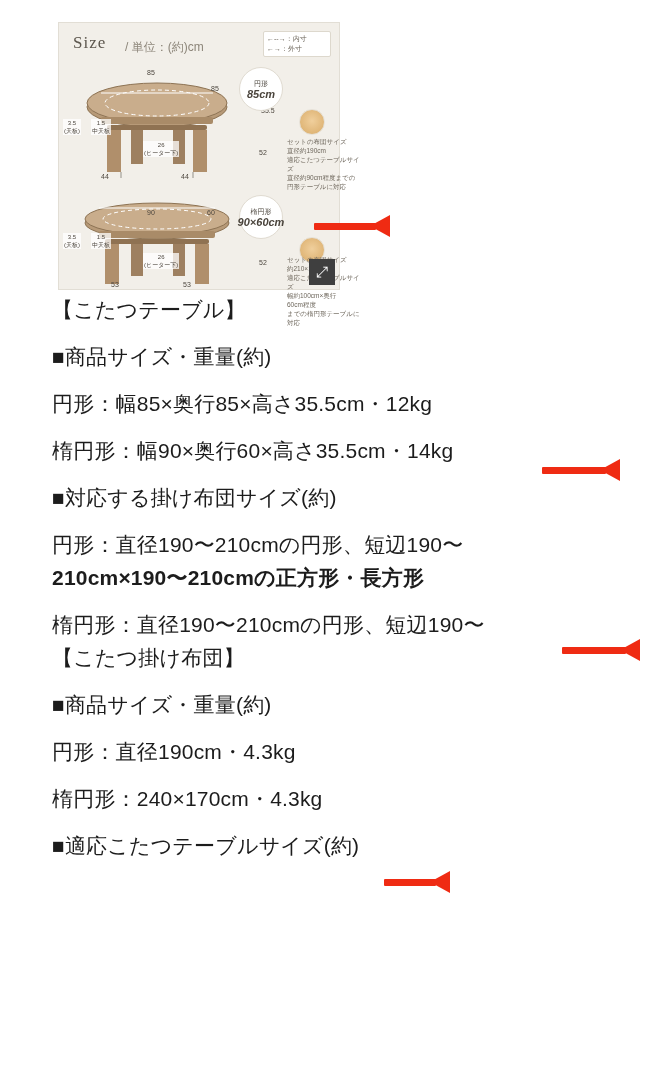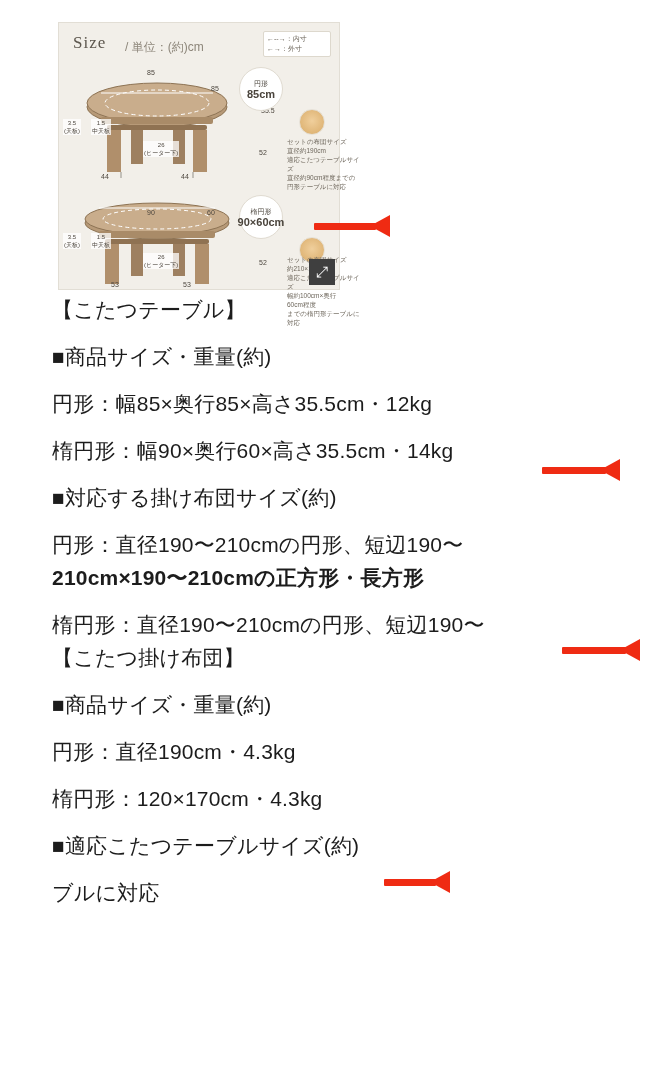--- a/index.html
+++ b/index.html
@@ -67,21 +67,21 @@
     background: #ffffff;
     border: 1px solid #e0dbd1;
     text-align: center;
     color: #4a443c;
     display: flex;
     flex-direction: column;
     align-items: center;
     justify-content: center;
   }
   .badge .b1 { font-size: 7px; line-height: 9px; }
-  .badge .b2 { font-size: 11px; font-weight: bold; line-height: 12px; }
+  .badge .b2 { font-size: 11px; font-weight: bold; line-height: 12px; font-style: italic; }
 
   .badge-circle { left: 180px; top: 44px; width: 44px; height: 44px; }
   .badge-oval  { left: 180px; top: 172px; width: 44px; height: 44px; }
 
   .swatch {
     position: absolute;
     width: 26px; height: 26px;
     border-radius: 50%;
     background: radial-gradient(circle at 50% 45%, #f0cf9c 0%, #e3bb7f 55%, #d8ab68 100%);
     border: 1px solid #e6e1d7;
@@ -292,23 +292,22 @@
   <p class="line">■商品サイズ・重量(約)</p>
   <p class="line">円形：幅85×奥行85×高さ35.5cm・12kg</p>
   <p class="line">楕円形：幅90×奥行60×高さ35.5cm・14kg</p>
   <p class="line">■対応する掛け布団サイズ(約)</p>
   <p class="line tight">円形：直径190〜210cmの円形、短辺190〜</p>
   <p class="line cont">210cm×190〜210cmの正方形・長方形</p>
   <p class="line tight">楕円形：直径190〜210cmの円形、短辺190〜</p>
   <p class="line">【こたつ掛け布団】</p>
   <p class="line">■商品サイズ・重量(約)</p>
   <p class="line">円形：直径190cm・4.3kg</p>
-  <p class="line">楕円形：120×170cm・4.3kg</p>
+  <p class="line">楕円形：240×170cm・4.3kg</p>
   <p class="line">■適応こたつテーブルサイズ(約)</p>
-  <p class="line">ブルに対応</p>
 </div>
 
 <div class="arrow arrow-2">
   <div class="shaft"></div>
   <div class="head"></div>
 </div>
 <div class="arrow arrow-3">
   <div class="shaft"></div>
   <div class="head"></div>
 </div>

